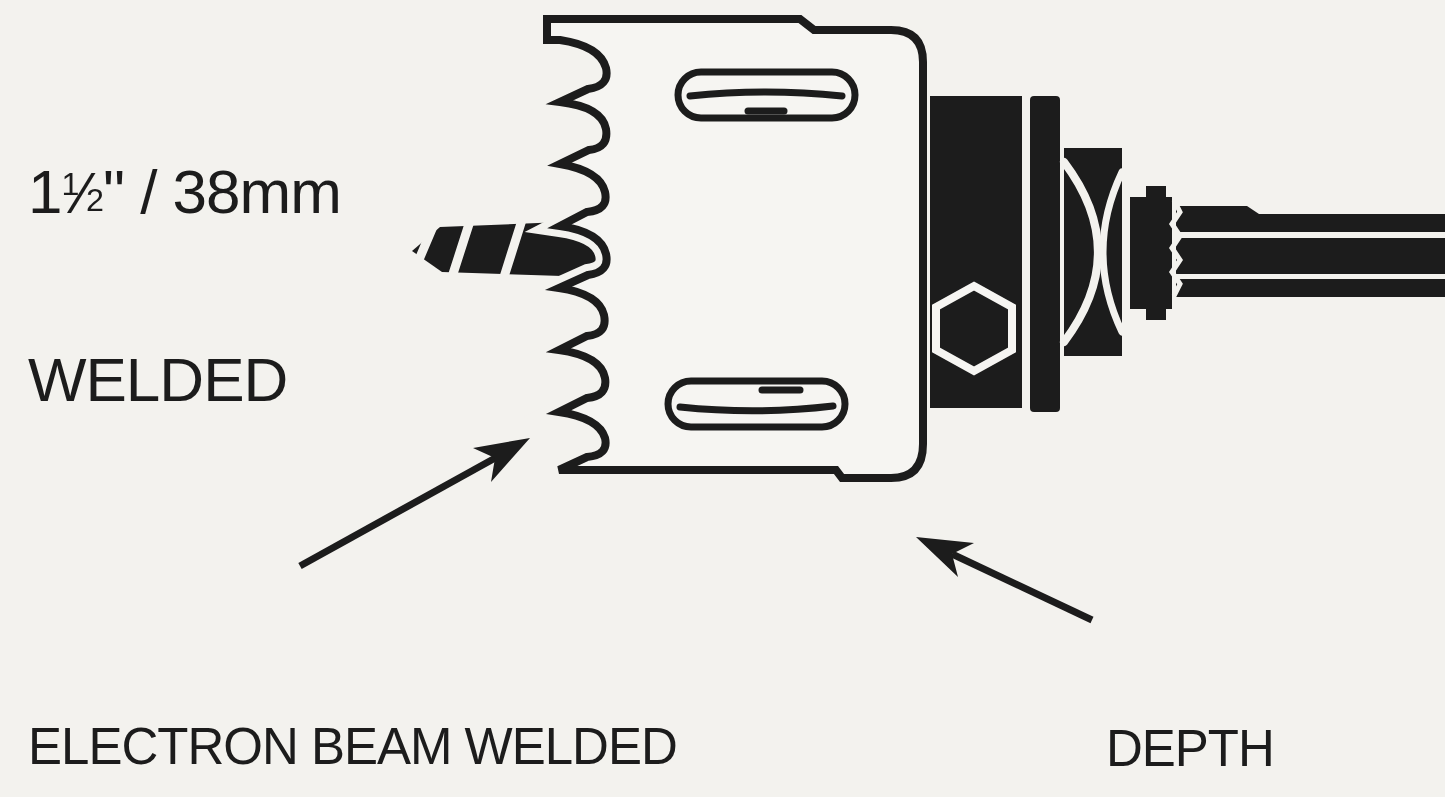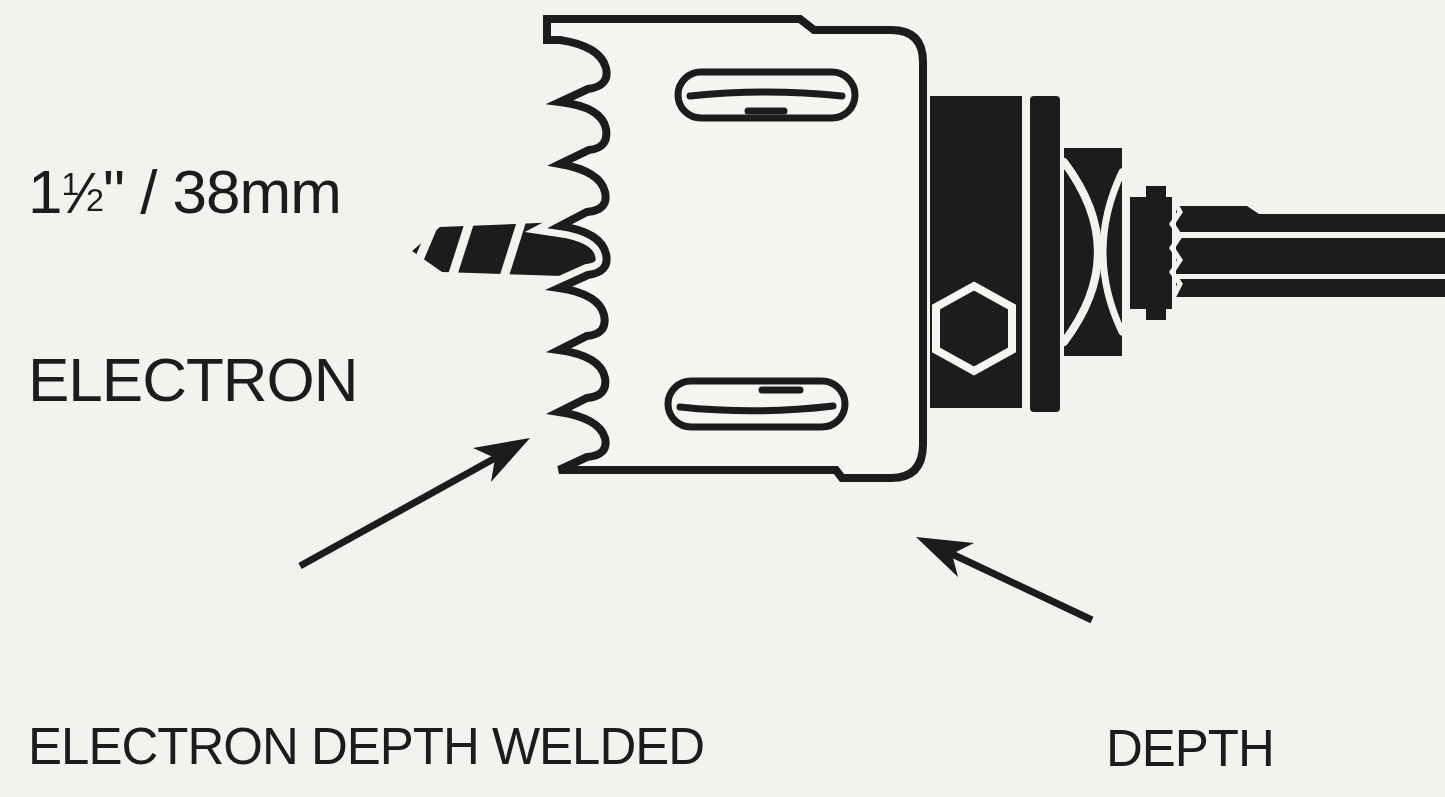--- a/index.html
+++ b/index.html
@@ -128,25 +128,25 @@
       <polygon class="ink" points="530,438 491,482 495,458 473,448"></polygon>
     </g>
     <g>
       <line class="shaft" x1="1092" y1="620" x2="952" y2="554"></line>
       <polygon class="ink" points="916,537 958,577 952,554 974,543"></polygon>
     </g>
   </svg>
 
   <div class="label" id="cutting-depth-label">
     <div><span>1</span><span class="fnum">1</span><span class="fslash">⁄</span><span class="fden">2</span><span>" / 38mm</span></div>
-    <div>ELECTRON</div>
+    <div>WELDED</div>
   </div>
 
   <div class="label" id="cutting-edge-label">
-    <div>ELECTRON DEPTH WELDED</div>
+    <div>ELECTRON BEAM WELDED</div>
     
     
   </div>
 
   <div class="label" id="spring-steel-label">
     <div>DEPTH</div>
     
     
   </div>
 

